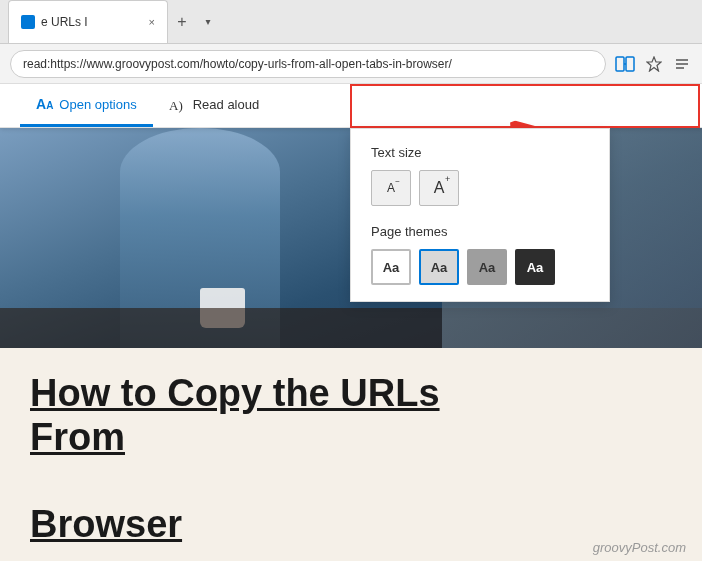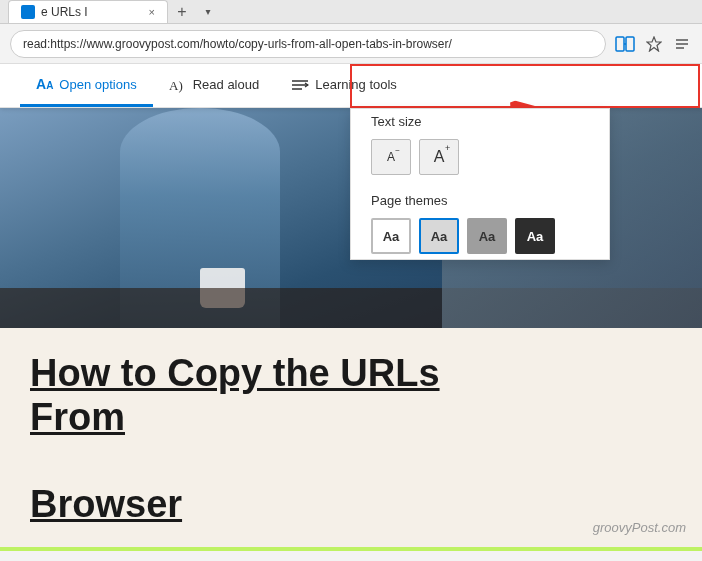--- a/index.html
+++ b/index.html
@@ -6,21 +6,21 @@
     body { font-family: 'Segoe UI', Arial, sans-serif; width: 702px; height: 561px; overflow: hidden; background: #f3f3f3; }
 
     
     .browser-chrome { background: #f3f3f3; }
 
     
     .tab-bar {
       display: flex;
       align-items: center;
       background: #e8e8e8;
-      height: 24px;
+      height: 44px;
       padding: 0 8px;
       border-bottom: 1px solid #ccc;
     }
     .tab {
       display: flex;
       align-items: center;
       background: #fff;
       border-radius: 4px 4px 0 0;
       padding: 6px 12px;
       font-size: 12px;
@@ -149,21 +149,21 @@
     }
 
     
     .dropdown-panel {
       position: absolute;
       top: 44px;
       left: 350px;
       background: #fff;
       border: 1px solid #ddd;
       border-radius: 0;
-      padding: 5px 20px;
+      padding: 16px 20px;
       z-index: 100;
       width: 260px;
       box-shadow: 0 4px 12px rgba(0,0,0,0.15);
     }
     .panel-section-label {
       font-size: 13px;
       color: #333;
       font-weight: normal;
       margin-bottom: 10px;
     }
@@ -320,31 +320,20 @@
 
     <div class="toolbar-btn">
       <span class="toolbar-btn-icon">
         <svg width="18" height="16" viewBox="0 0 18 16" fill="none" style="vertical-align:middle;">
           <text x="0" y="13" font-size="13" fill="#333" font-family="Segoe UI">A)</text>
         </svg>
       </span>
       <span>Read aloud</span>
     </div>
 
-    <div class="toolbar-btn">
-      <span class="toolbar-btn-icon">
-        <svg width="18" height="14" viewBox="0 0 18 14" fill="none" style="vertical-align:middle;">
-          <line x1="1" y1="3" x2="17" y2="3" stroke="#333" stroke-width="1.5"></line>
-          <line x1="1" y1="7" x2="17" y2="7" stroke="#333" stroke-width="1.5"></line>
-          <line x1="1" y1="11" x2="11" y2="11" stroke="#333" stroke-width="1.5"></line>
-          <path d="M14 9 L17 7 L14 5" stroke="#333" stroke-width="1.2" fill="none"></path>
-        </svg>
-      </span>
-      <span>Learning tools</span>
-    </div>
   </div>
 
   <div class="red-arrow" style="position:absolute; top:40px; left:470px; z-index:50; transform:rotate(-20deg);">
     <svg width="80" height="40" viewBox="0 0 80 40">
       <defs>
         <marker id="arrowhead" markerWidth="10" markerHeight="7" refX="10" refY="3.5" orient="auto">
           <polygon points="0 0, 10 3.5, 0 7" fill="#e8342a"></polygon>
         </marker>
       </defs>
       <path d="M5 30 Q40 5 75 15" stroke="#e8342a" stroke-width="3" fill="none" marker-end="url(#arrowhead)"></path>

